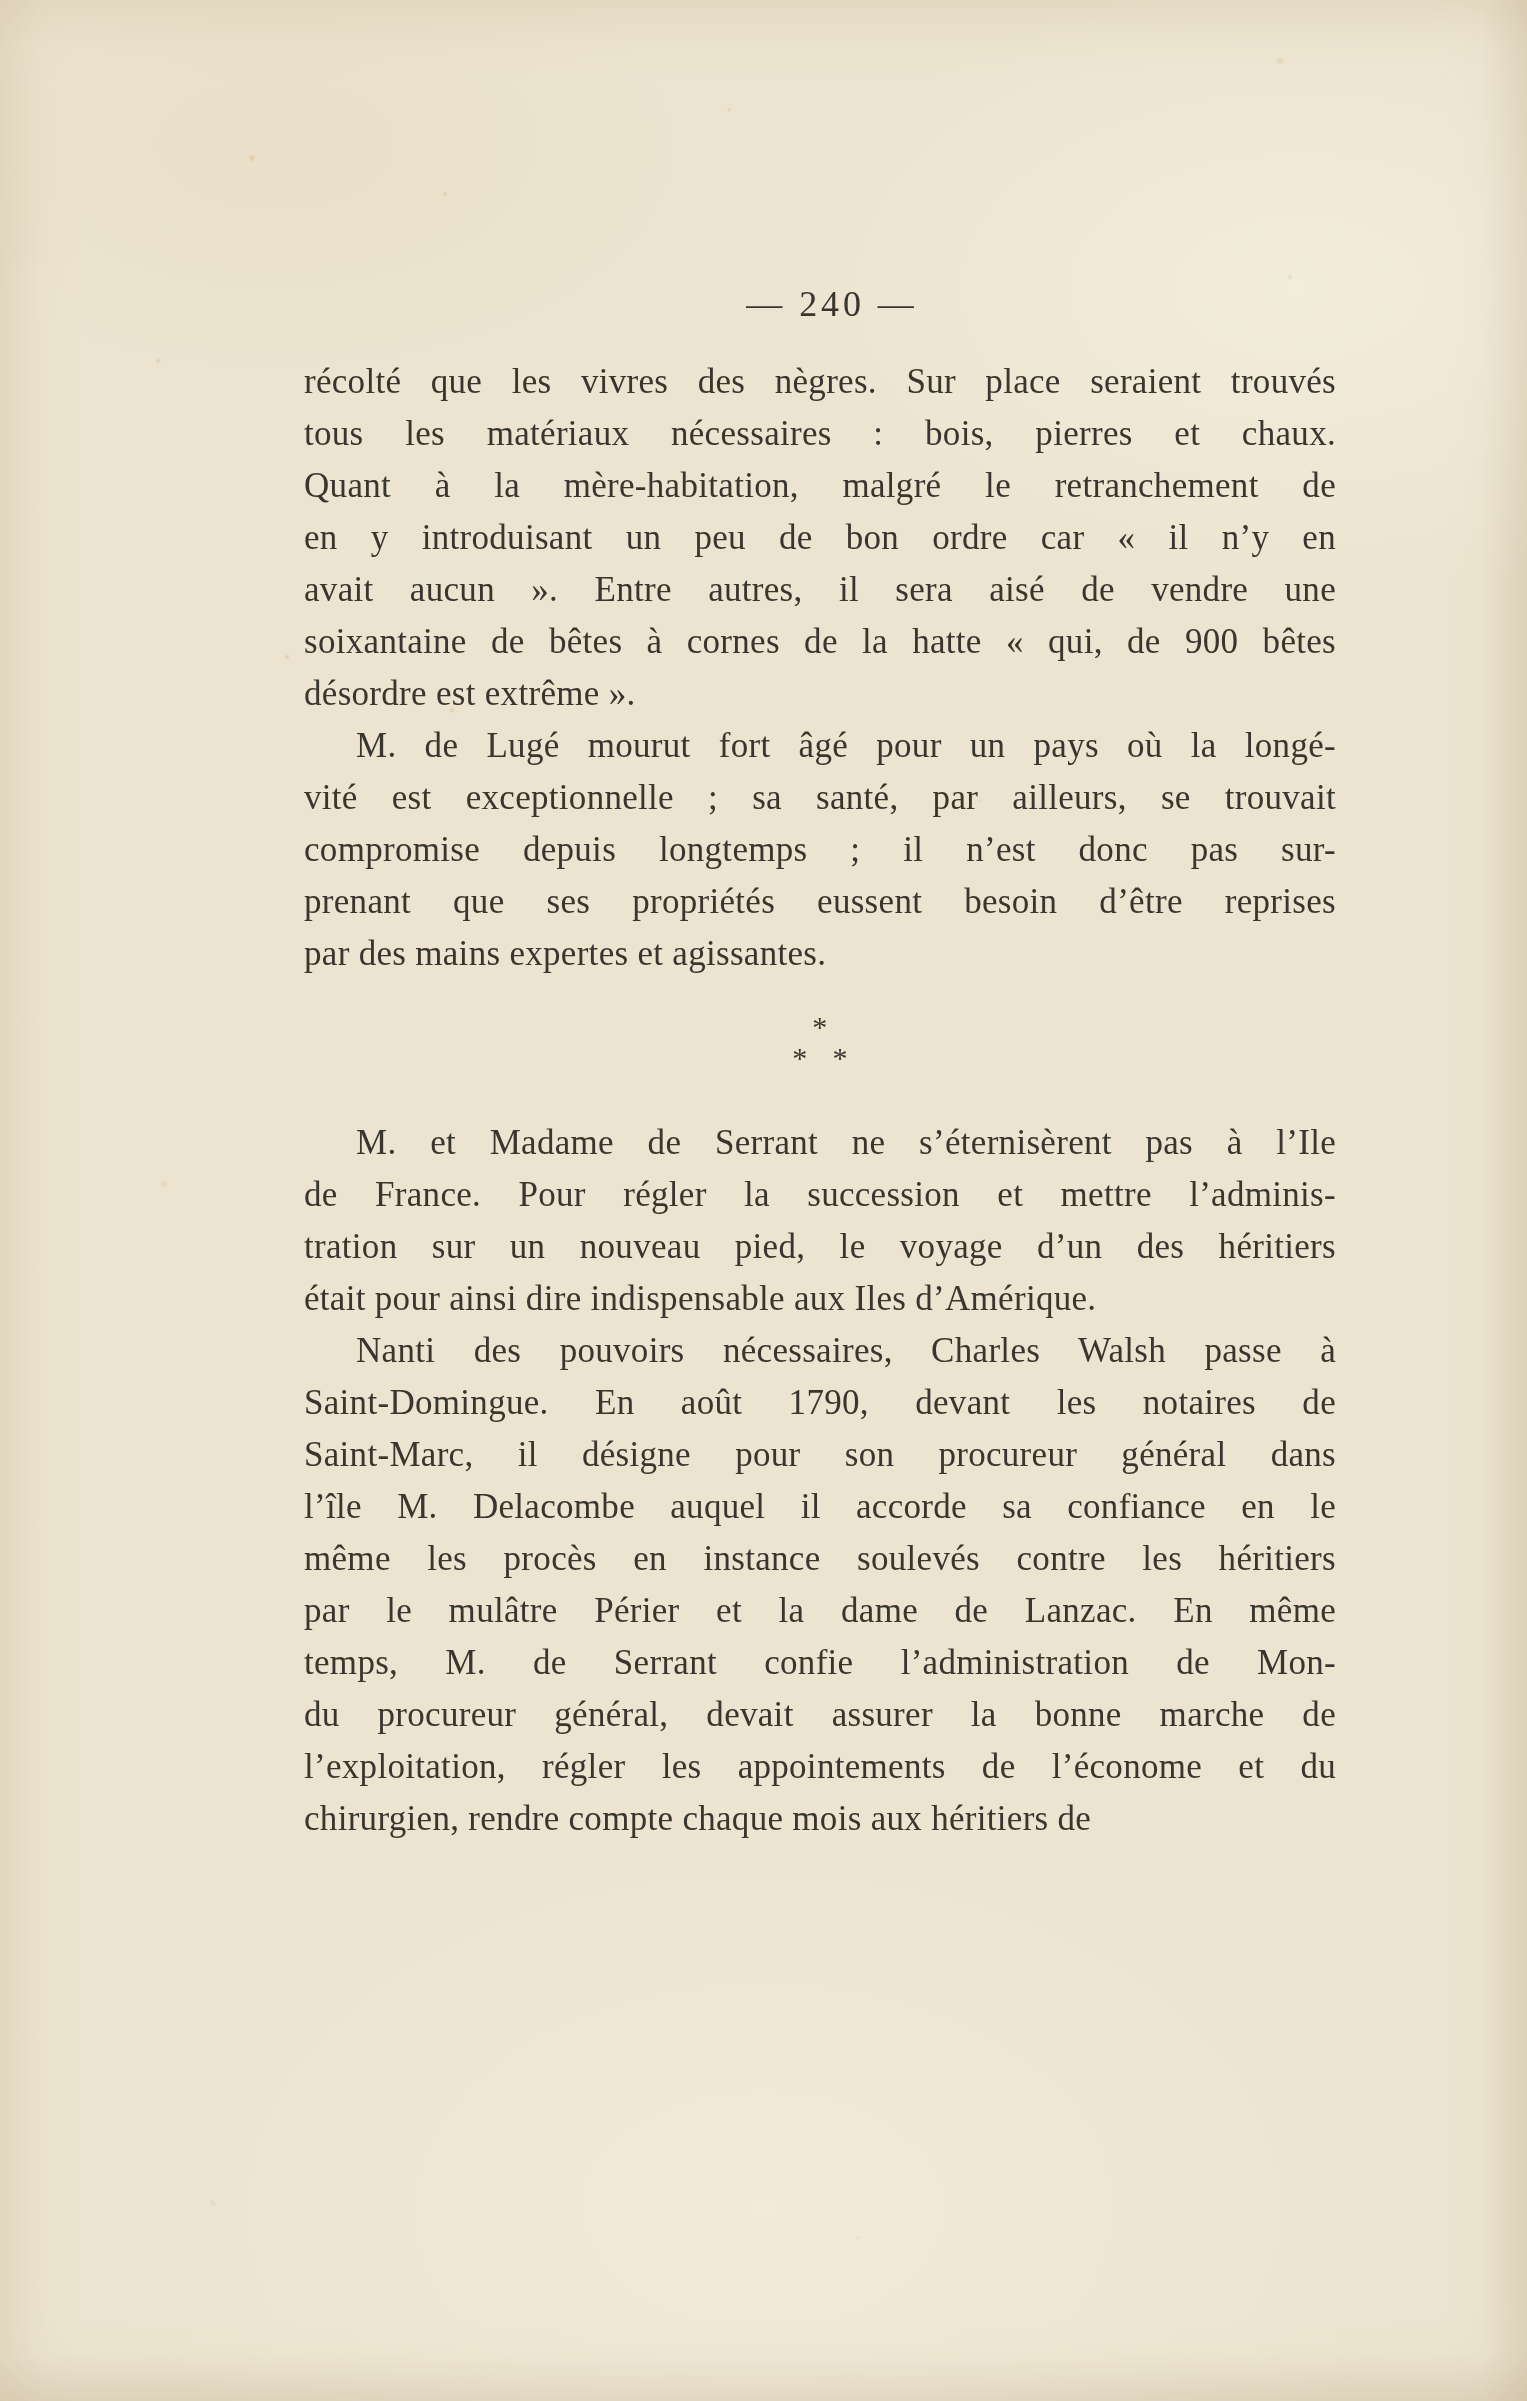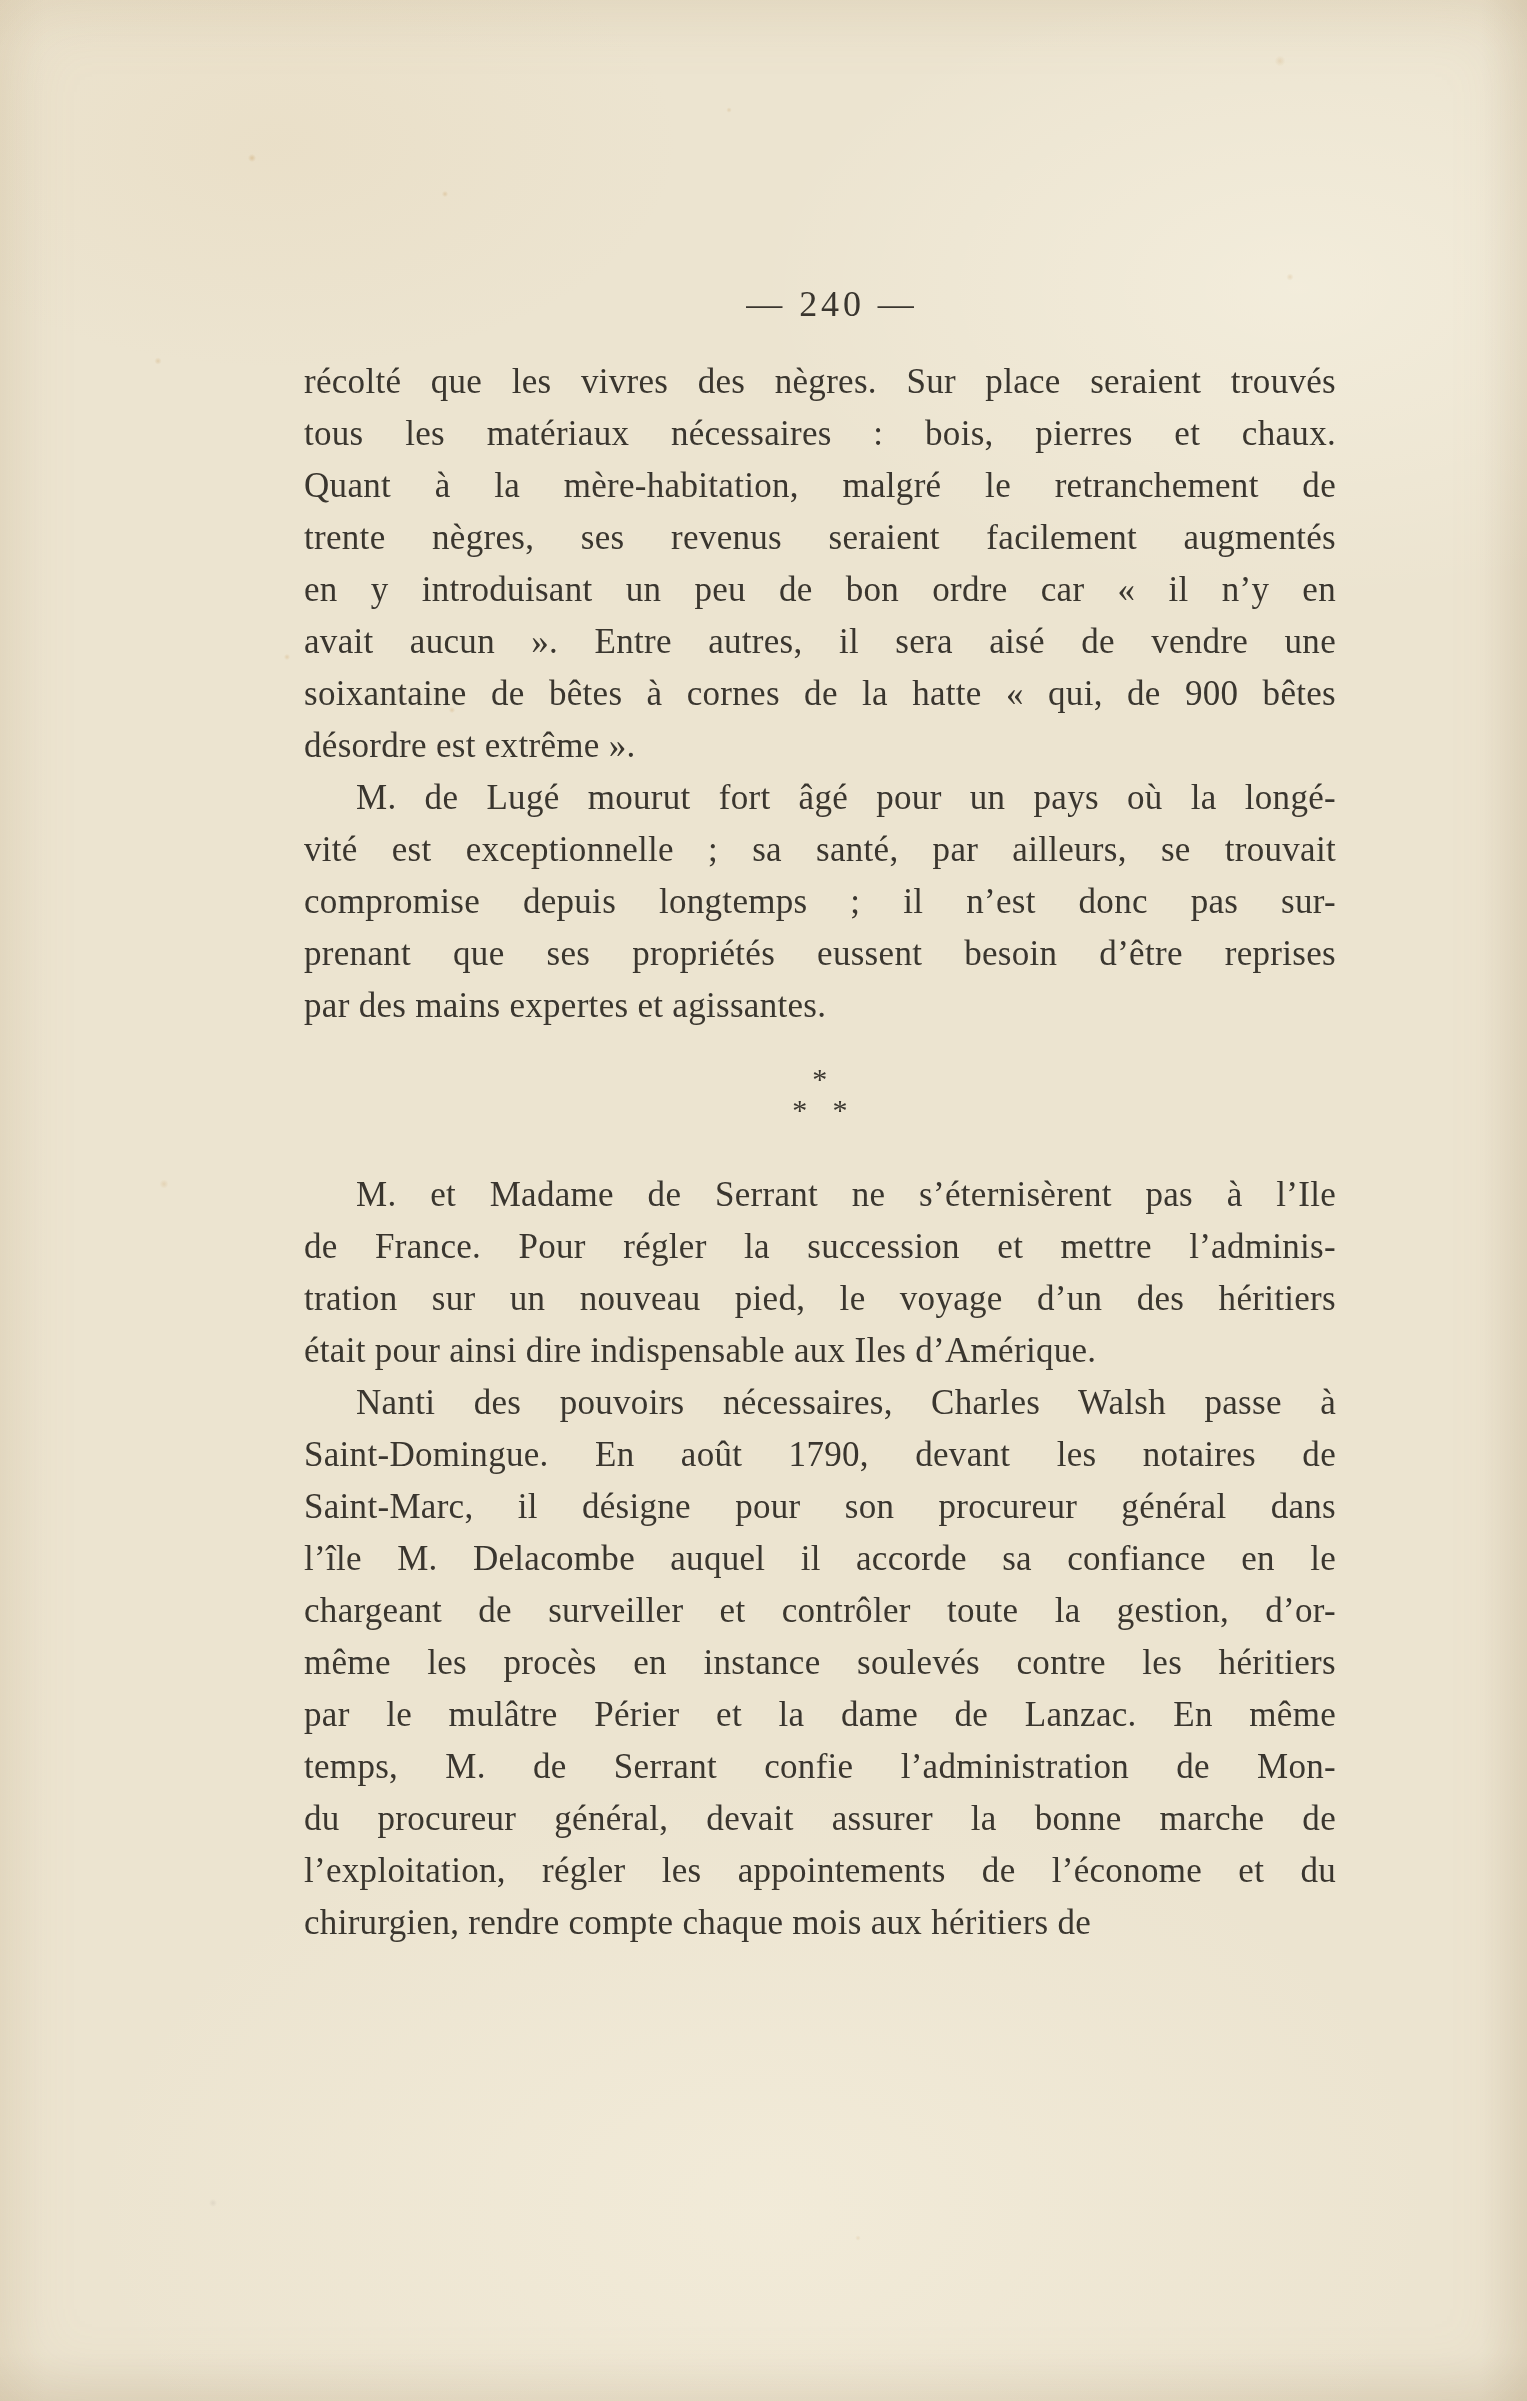--- a/index.html
+++ b/index.html
@@ -87,21 +87,20 @@
 <body style="--paper: #ece4d0; --ink: #3a362f;">
 
 <div class="page">
   <div class="texture"></div>
   <div class="page-number">— 240 —</div>
   <div class="text-block" id="text-block">
       <div class="paragraph">
         <div class="line jline">récolté que les vivres des nègres. Sur place seraient trouvés</div>
         <div class="line jline">tous les matériaux nécessaires : bois, pierres et chaux.</div>
         <div class="line jline">Quant à la mère-habitation, malgré le retranchement de</div>
-        <div class="line jline">trente nègres, ses revenus seraient facilement augmentés</div>
         <div class="line jline">en y introduisant un peu de bon ordre car « il n’y en</div>
         <div class="line jline">avait aucun ». Entre autres, il sera aisé de vendre une</div>
         <div class="line jline">soixantaine de bêtes à cornes de la hatte « qui, de 900 bêtes</div>
         <div class="line lastline">désordre est extrême ».</div>
       </div>
       <div class="paragraph">
         <div class="line jline indent">M. de Lugé mourut fort âgé pour un pays où la longé-</div>
         <div class="line jline">vité est exceptionnelle ; sa santé, par ailleurs, se trouvait</div>
         <div class="line jline">compromise depuis longtemps ; il n’est donc pas sur-</div>
         <div class="line jline">prenant que ses propriétés eussent besoin d’être reprises</div>
@@ -115,21 +114,20 @@
         <div class="line jline indent">M. et Madame de Serrant ne s’éternisèrent pas à l’Ile</div>
         <div class="line jline">de France. Pour régler la succession et mettre l’adminis-</div>
         <div class="line jline">tration sur un nouveau pied, le voyage d’un des héritiers</div>
         <div class="line lastline">était pour ainsi dire indispensable aux Iles d’Amérique.</div>
       </div>
       <div class="paragraph">
         <div class="line jline indent">Nanti des pouvoirs nécessaires, Charles Walsh passe à</div>
         <div class="line jline">Saint-Domingue. En août 1790, devant les notaires de</div>
         <div class="line jline">Saint-Marc, il désigne pour son procureur général dans</div>
         <div class="line jline">l’île M. Delacombe auquel il accorde sa confiance en le</div>
-        <div class="line jline">chargeant de surveiller et contrôler toute la gestion, d’or-</div>
         <div class="line jline">même les procès en instance soulevés contre les héritiers</div>
         <div class="line jline">par le mulâtre Périer et la dame de Lanzac. En même</div>
         <div class="line jline">temps, M. de Serrant confie l’administration de Mon-</div>
         <div class="line jline">du procureur général, devait assurer la bonne marche de</div>
         <div class="line jline">l’exploitation, régler les appointements de l’économe et du</div>
         <div class="line lastline">chirurgien, rendre compte chaque mois aux héritiers de</div>
       </div>
     </div>
 </div>
 

